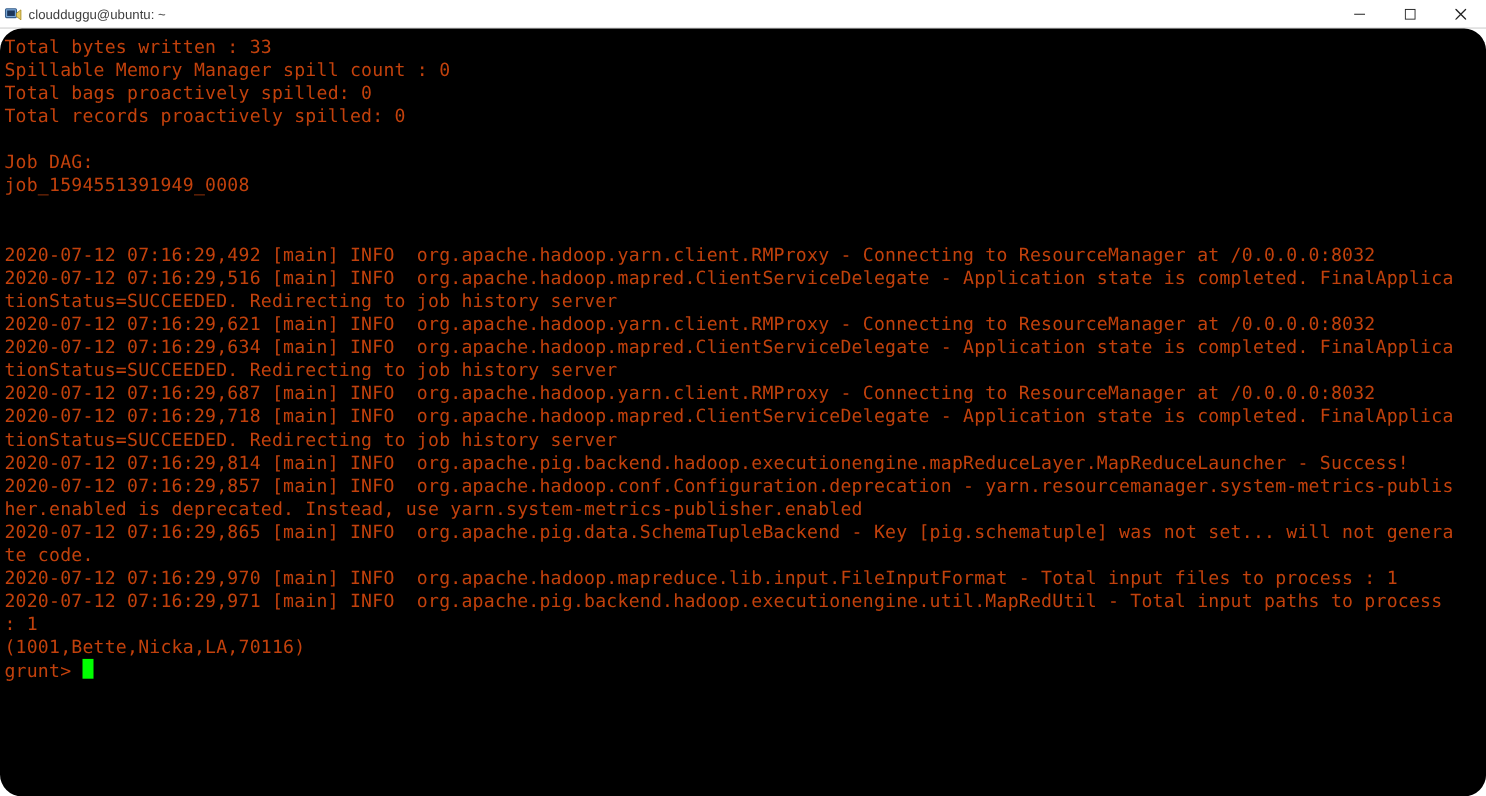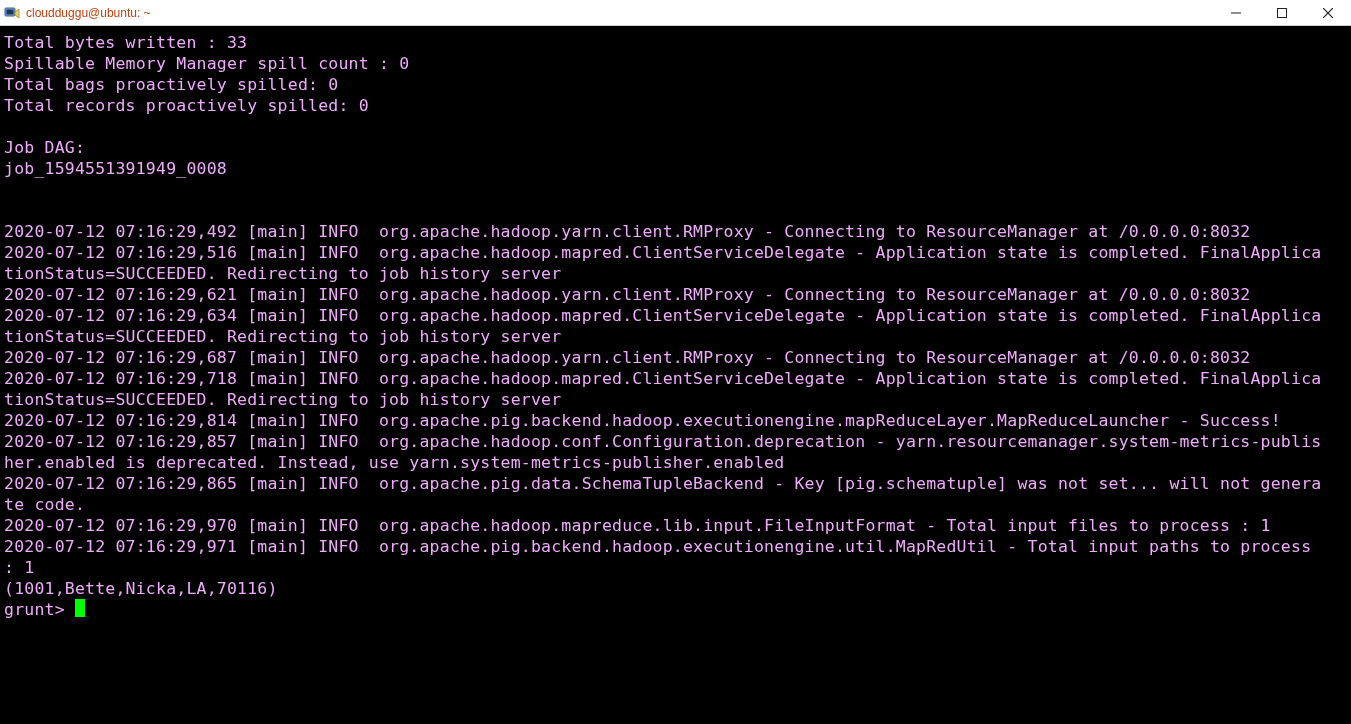--- a/index.html
+++ b/index.html
@@ -14,43 +14,44 @@
   .titlebar .app-icon {
     width: 16px; height: 16px;
     margin: 0 6px 0 4px;
     display: inline-flex;
     align-items: center;
     justify-content: center;
   }
   .titlebar .title {
     font-family: "Segoe UI", Tahoma, sans-serif;
     font-size: 12px;
-    color: #c2410c;
+    color: #404040;
     flex: 0 0 auto;
   }
   .titlebar .spacer { flex: 1 1 auto; }
   .titlebar .winbtn {
     width: 46px; height: 26px;
     display: flex; align-items: center; justify-content: center;
     font-family: "Segoe UI", sans-serif;
     font-size: 12px;
     color: #222;
   }
   .titlebar .winbtn svg { display:block; }
   .terminal {
     background: #000000;
-    color: #f0abfc;
+    color: #c2410c;
     width: 100%;
     height: calc(724px - 26px);
     padding: 6px 20px 4px 4px;
     font-size: 16.5px;
     line-height: 21px;
     white-space: pre-wrap;
     word-break: break-all;
     letter-spacing: 0.2px;
+    border-radius: 20px;
   }
   .prompt-line { display: inline; }
   .cursor {
     display: inline-block;
     width: 10px;
     height: 18px;
     background: #00ff00;
     vertical-align: -2px;
   }
 </style>

